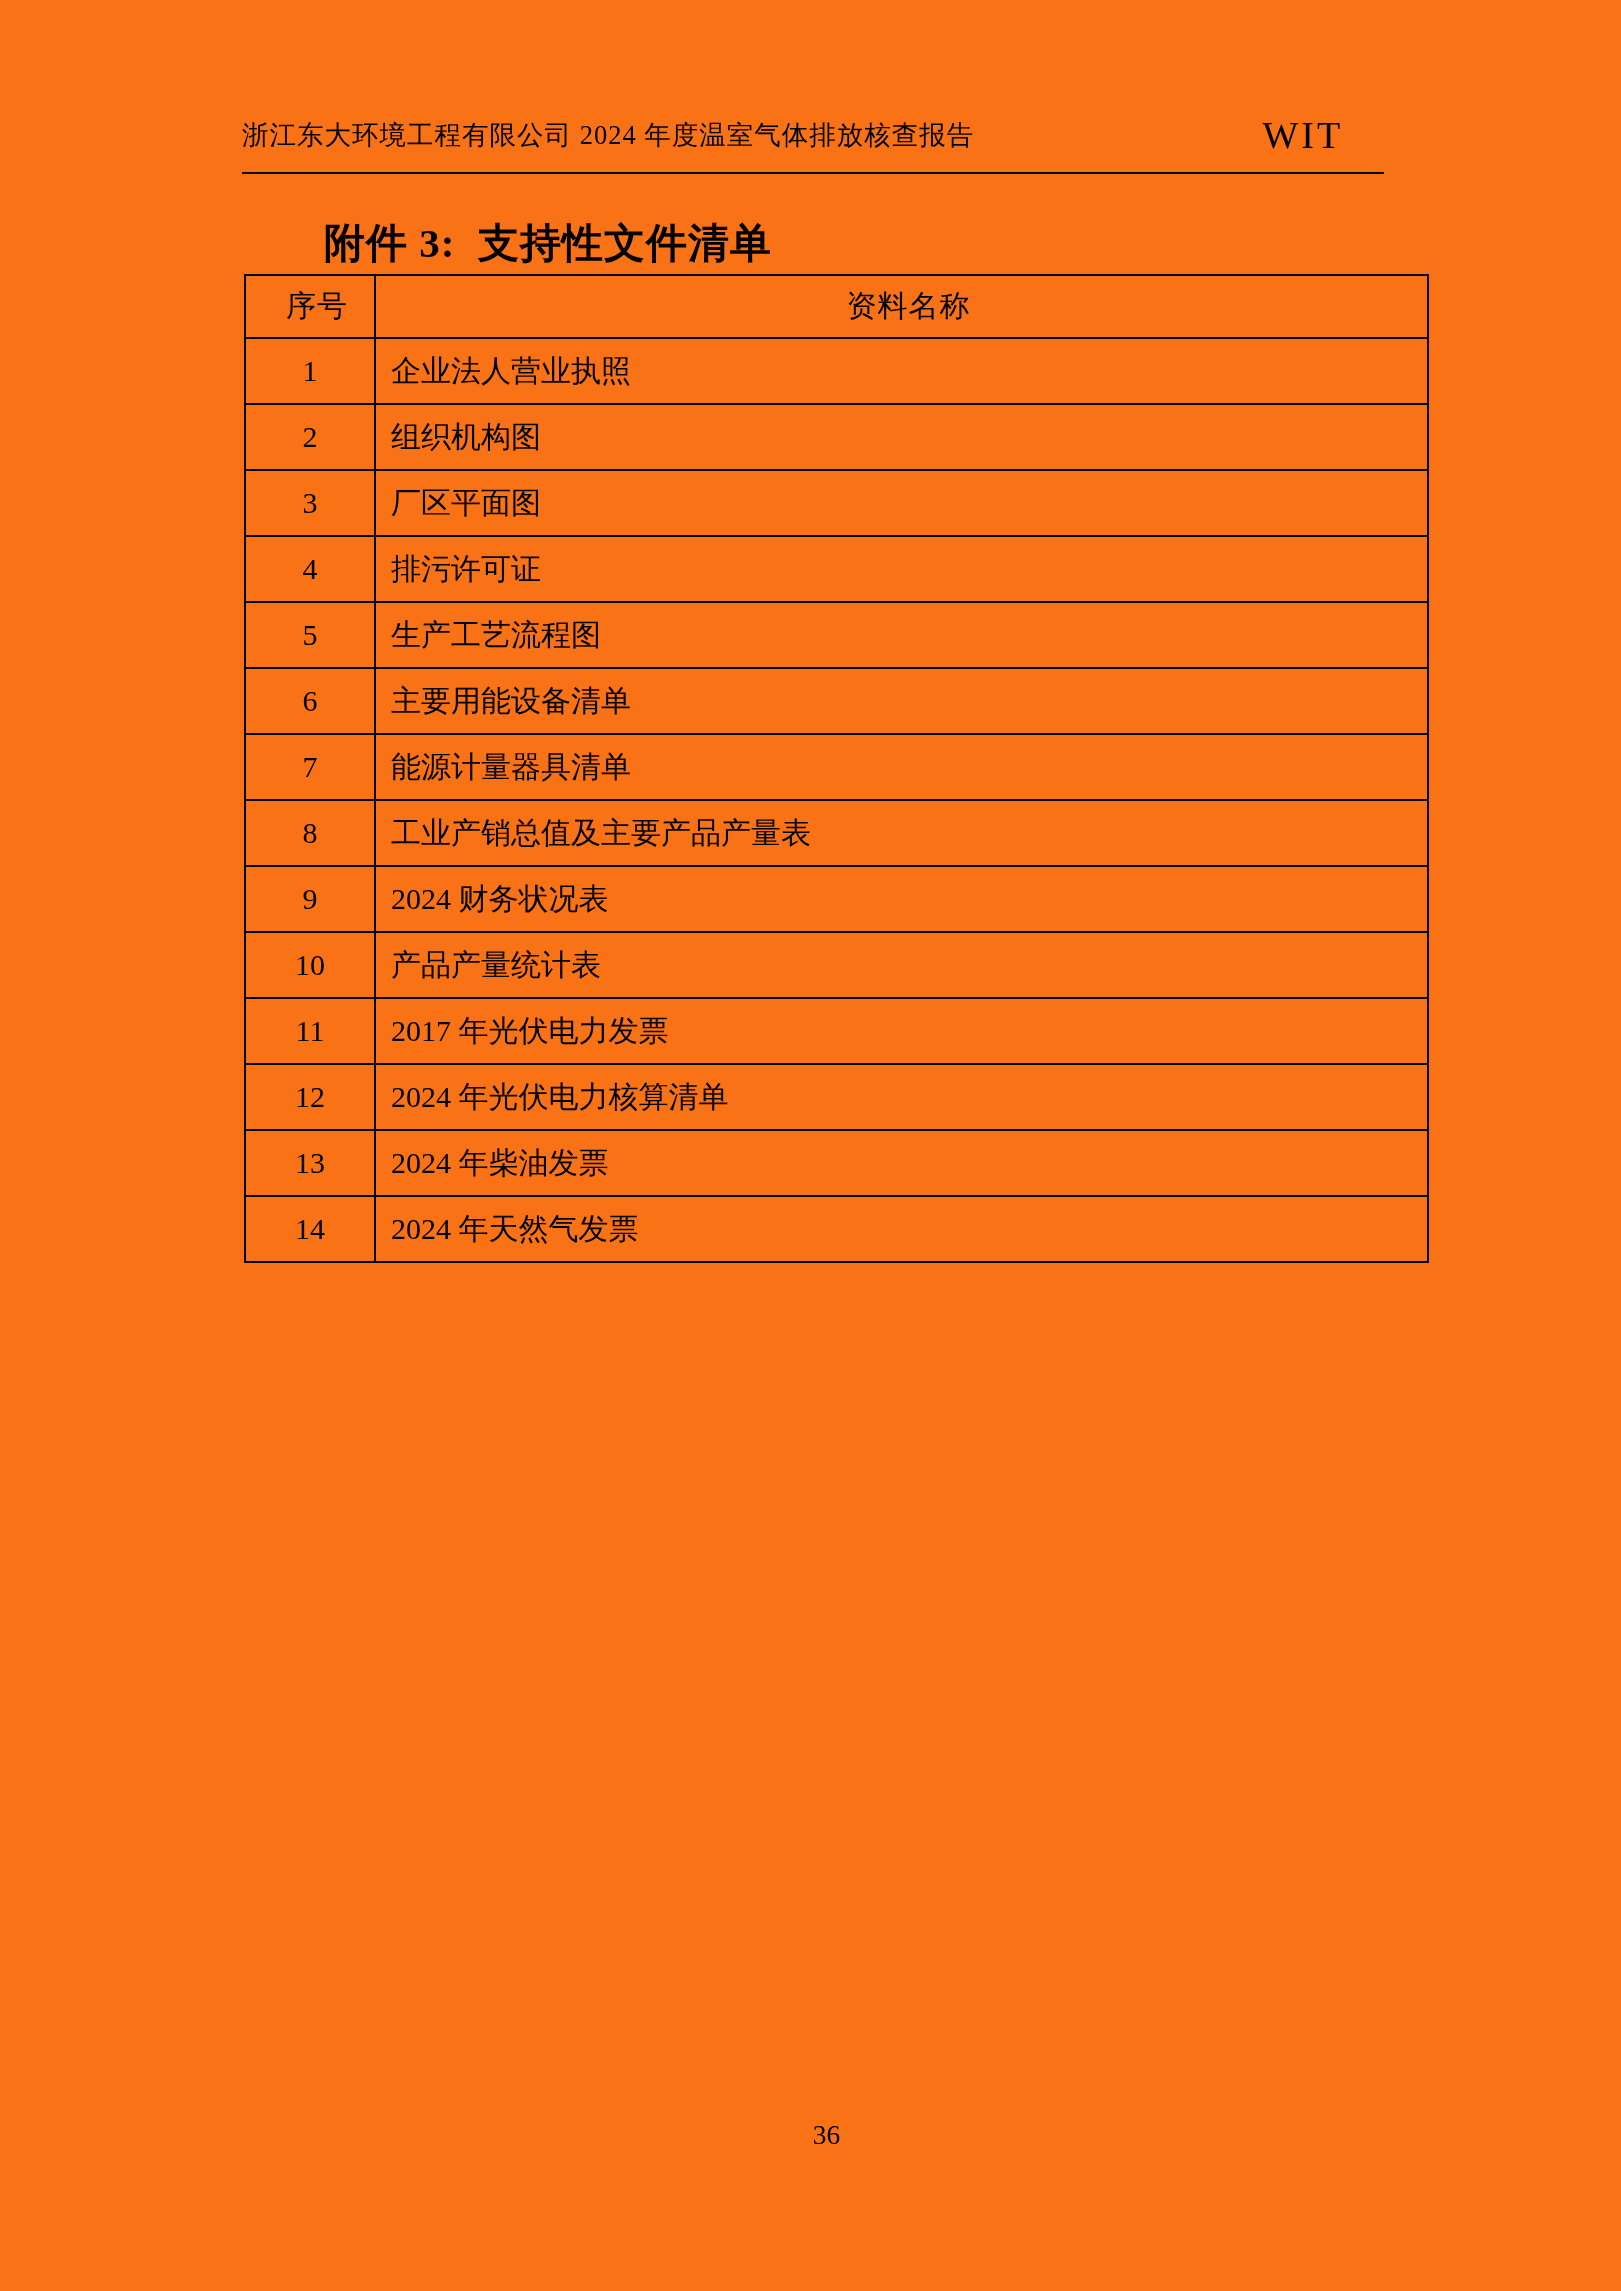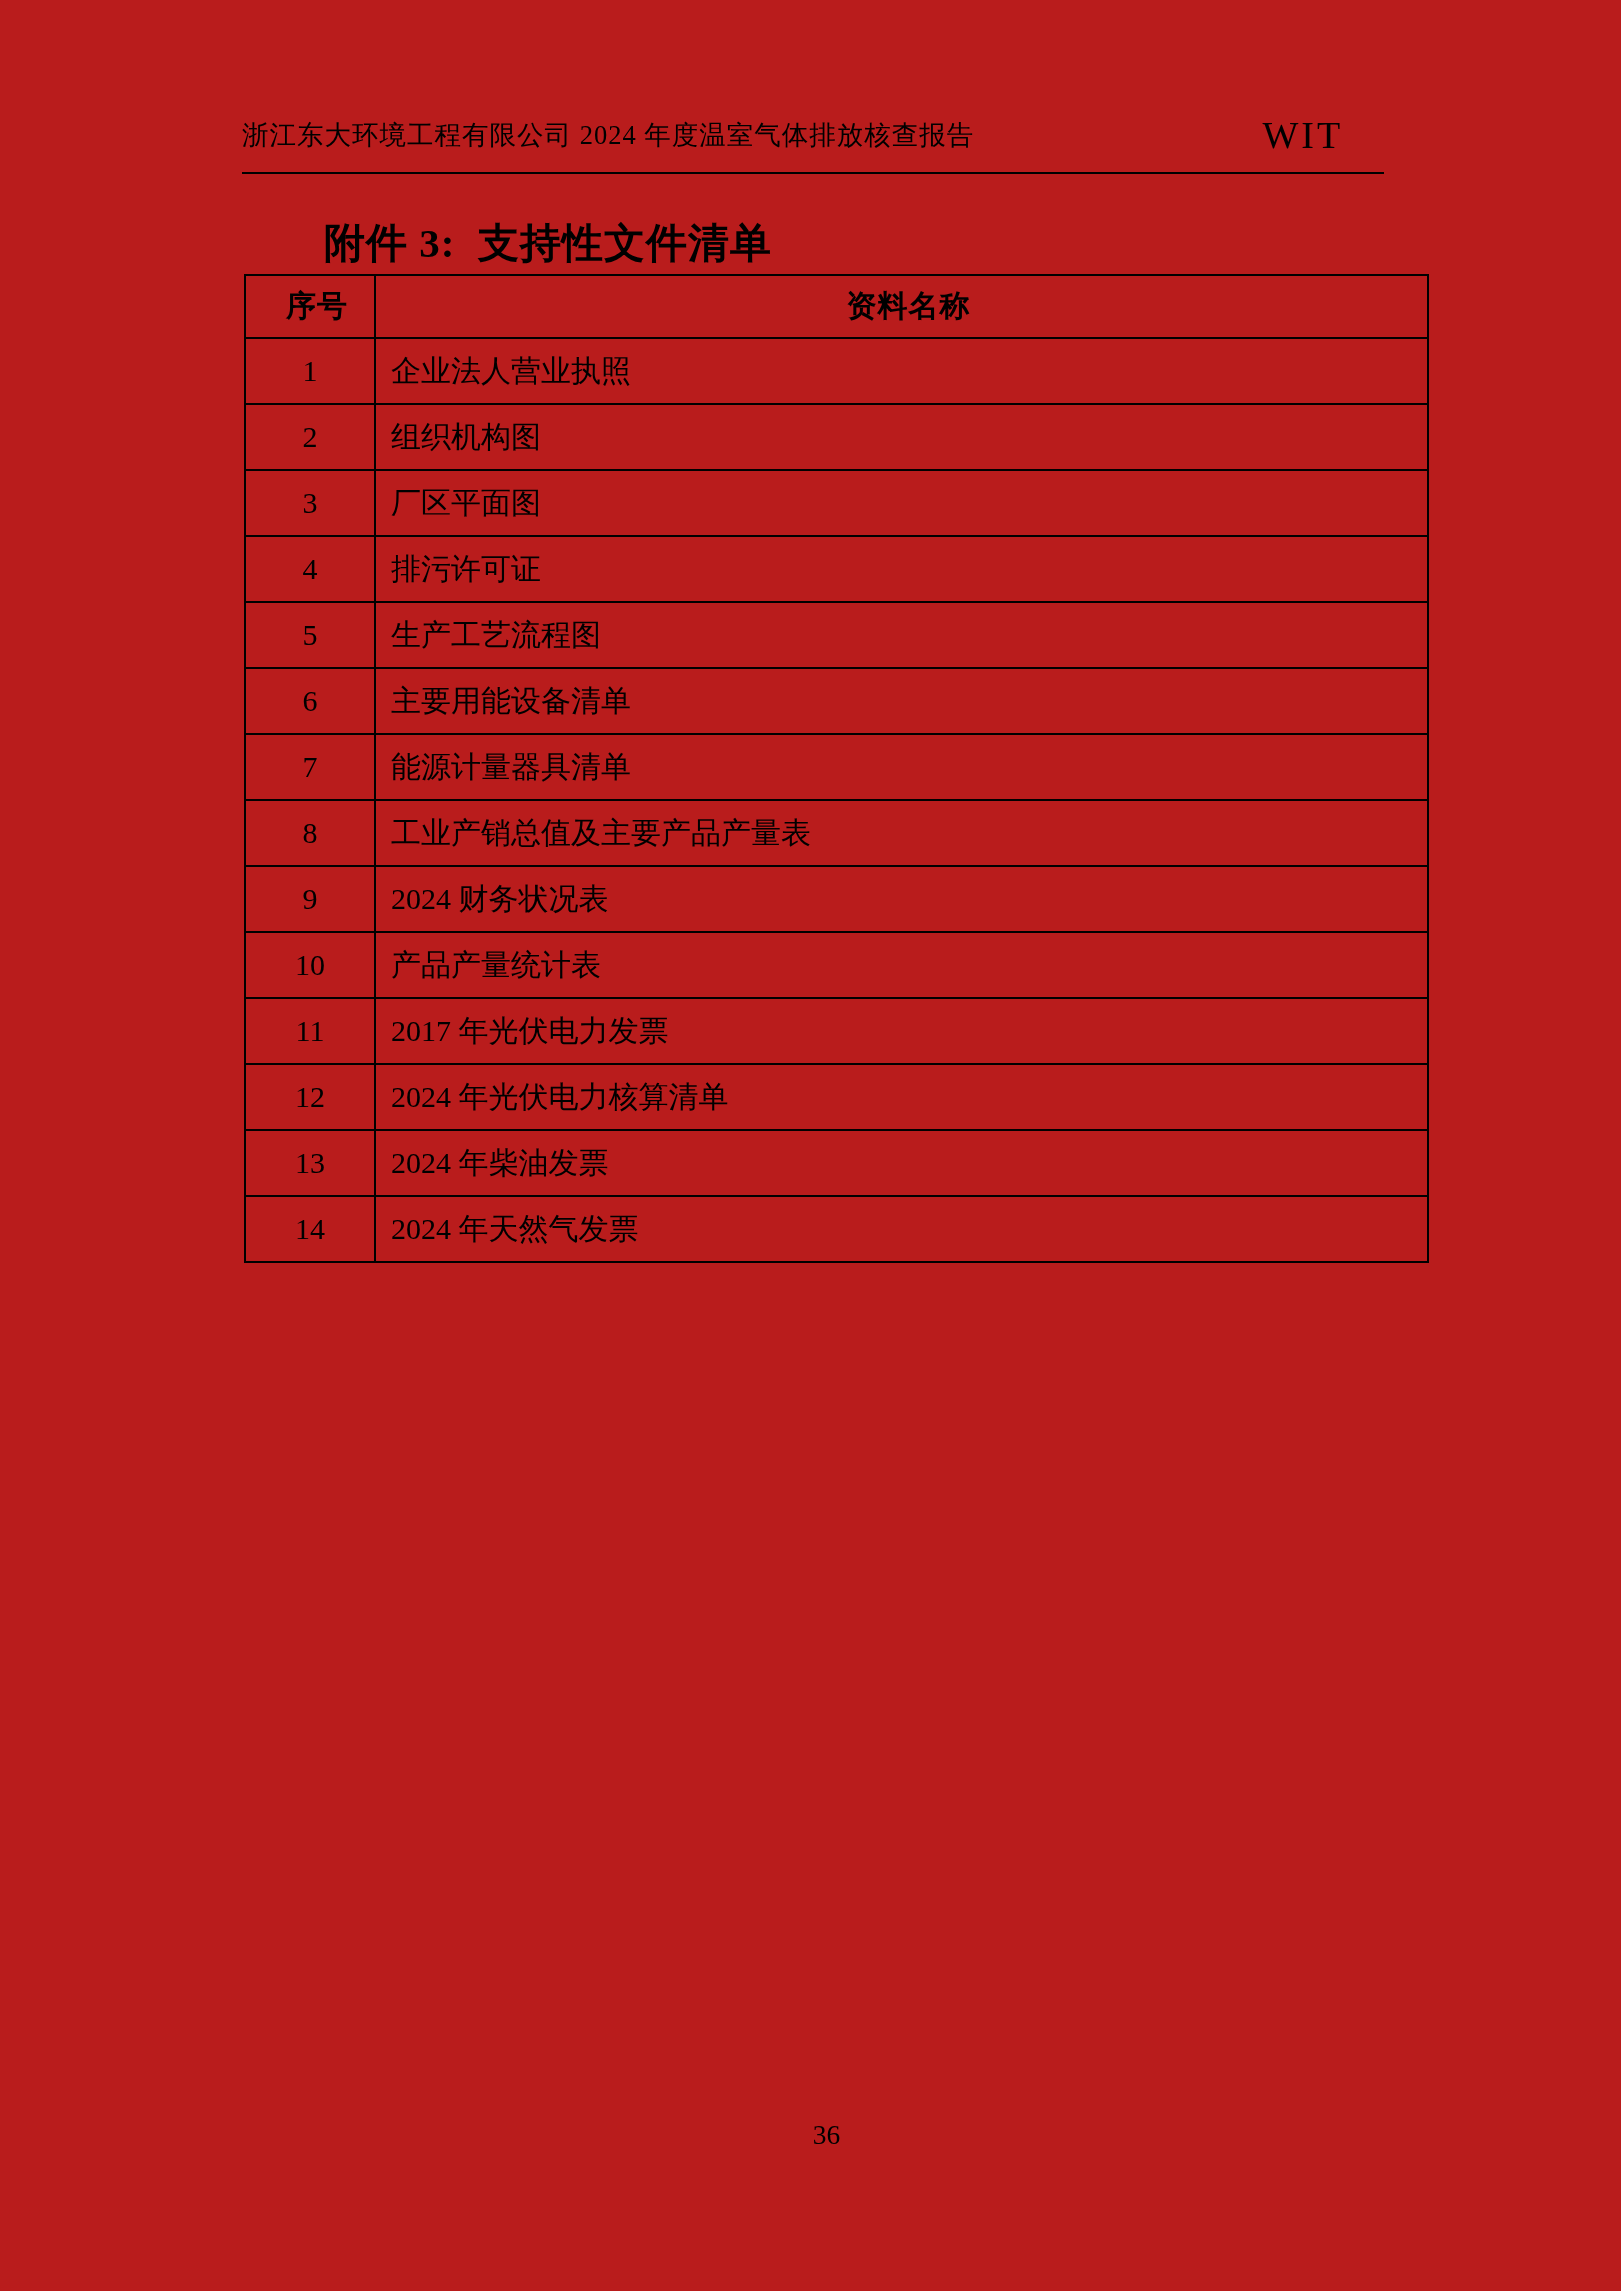--- a/index.html
+++ b/index.html
@@ -4,21 +4,21 @@
 <style>
   html, body {
     margin: 0;
     padding: 0;
     background: #ffffff;
   }
   .page {
     position: relative;
     width: 1621px;
     height: 2292px;
-    background: #b91c1c;
+    background: #f97316;
     color: #000000;
     font-family: "Liberation Serif", "DejaVu Serif", serif;
     overflow: hidden;
   }
   .page-header {
     position: absolute;
     left: 242px;
     top: 119px;
     width: 1142px;
     height: 53px;
@@ -60,21 +60,21 @@
   }
   .doc-table th,
   .doc-table td {
     border: 2px solid #000000;
     font-size: 30px;
     vertical-align: middle;
     overflow: hidden;
   }
   .doc-table th {
     height: 59px;
-    font-weight: bold;
+    font-weight: normal;
     text-align: center;
     letter-spacing: 1px;
     padding-left: 15px;
   }
   .doc-table td {
     height: 62px;
     font-weight: normal;
   }
   .doc-table .col-no { width: 130px; }
   .doc-table td.cell-no { text-align: center; }

